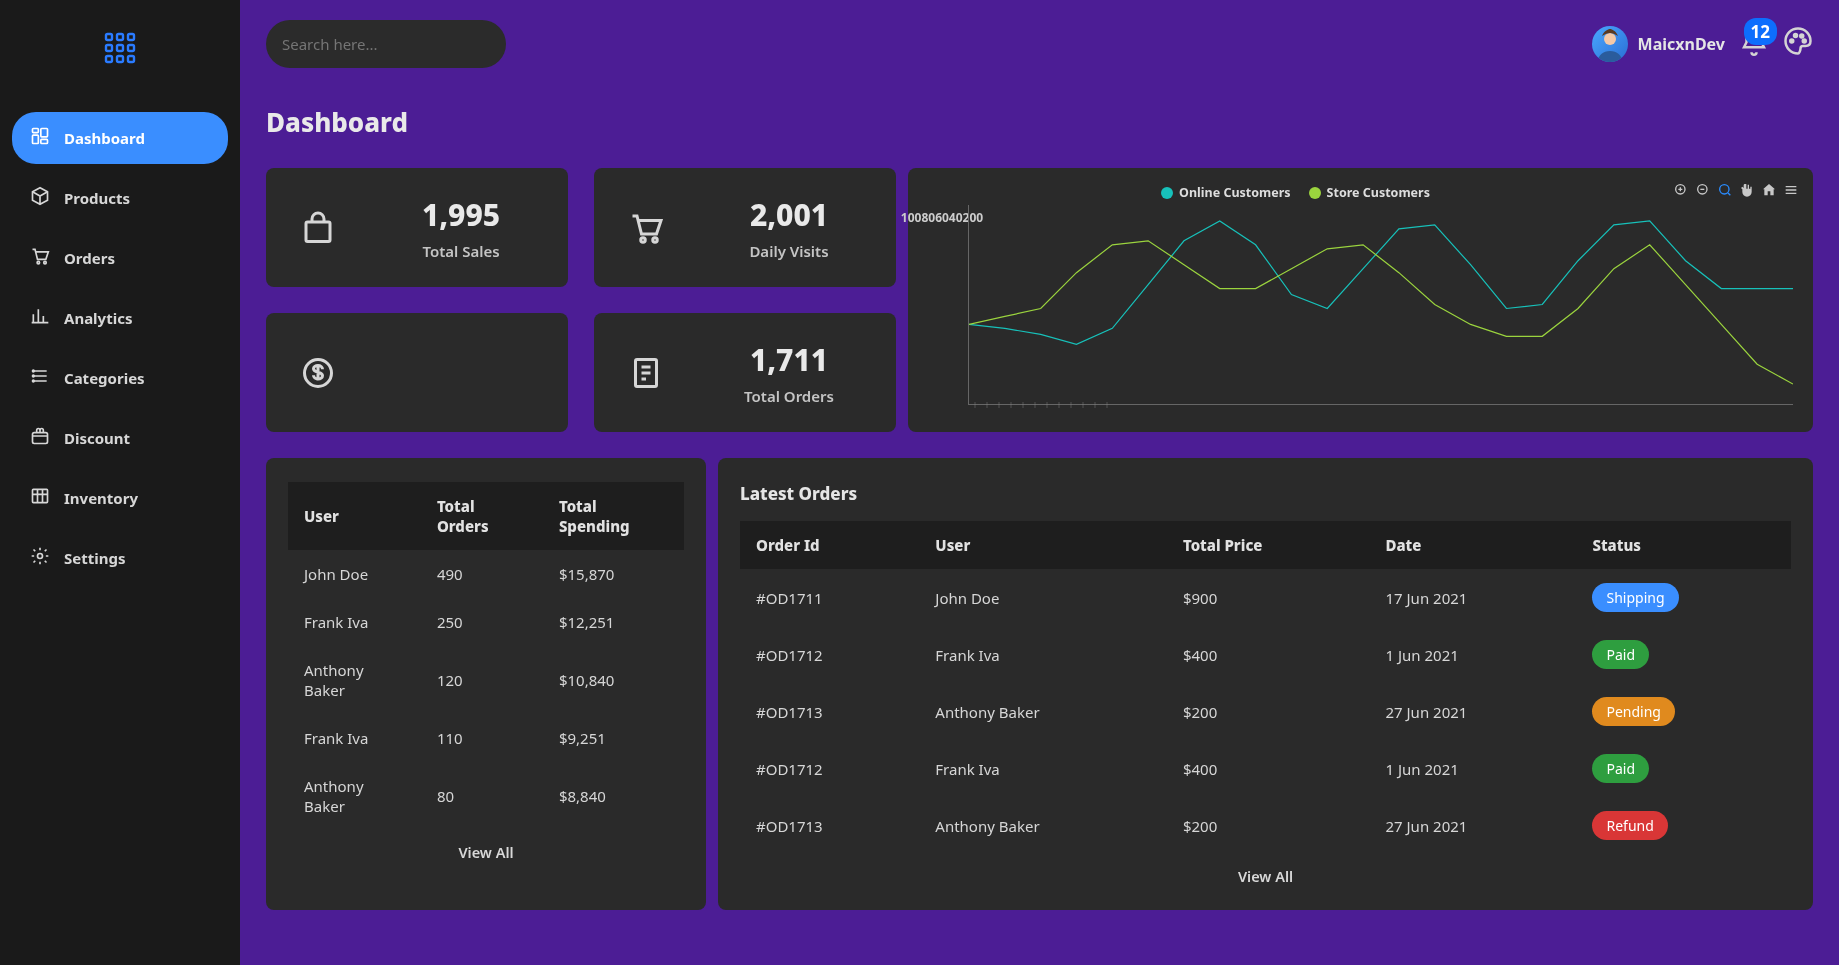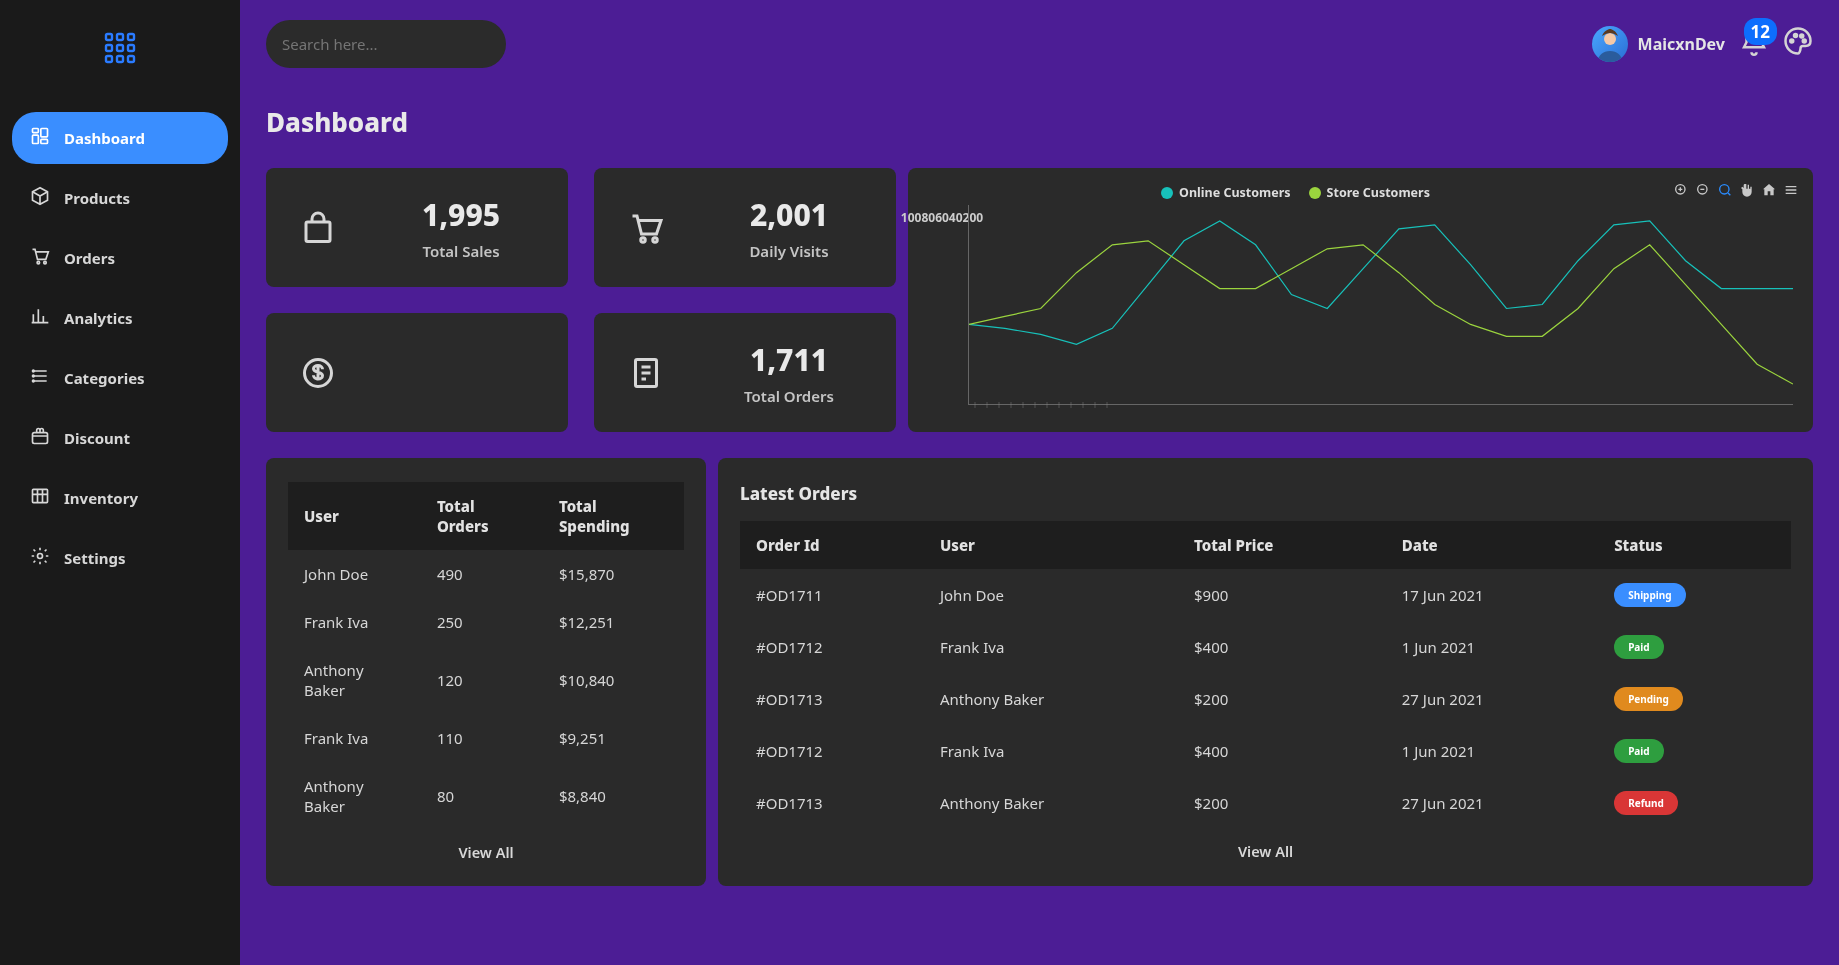--- a/index.html
+++ b/index.html
@@ -43,21 +43,21 @@
   .chart-area{display:flex;height:200px;margin-top:4px}
   .yaxis{display:flex;flex-direction:row;justify-content:center;font-size:12px;font-weight:700;color:#ccc;padding:4px 8px 18px 0;text-align:right;width:44px}
   .plot{flex:1;border-left:1px solid #666;border-bottom:1px solid #666;position:relative; margin-right:4px}
   
   .panel{padding:24px 22px}
   .panel-title{font-size:17px;font-weight:800;margin-bottom:16px;color:#e5e5e5}
   table{width:100%;border-collapse:collapse}
   thead th{background:#1e1e1e;text-align:left;font-size:15px;font-weight:800;padding:14px 16px;color:#e2e2e2}
   tbody td{padding:14px 16px;font-size:15px;color:#d6d6d6}
   .view-all{text-align:center;margin-top:12px;font-size:14.5px;font-weight:600;color:#d8d8d8;cursor:pointer}
-  .pill{display:inline-block;padding:5px 14px;border-radius:16px;font-size:10px;font-weight:700;color:#fff}
+  .pill{display:inline-block;padding:5px 14px;border-radius:16px;font-size:14px;font-weight:400;color:#fff}
   .pill.shipping{background:#3a8eff}
   .pill.paid{background:#2e9e3f}
   .pill.pending{background:#e08a1e}
   .pill.refund{background:#d93636}
 </style>
 </head>
 <body>
 
 <aside class="sidebar">
   <div class="logo">

